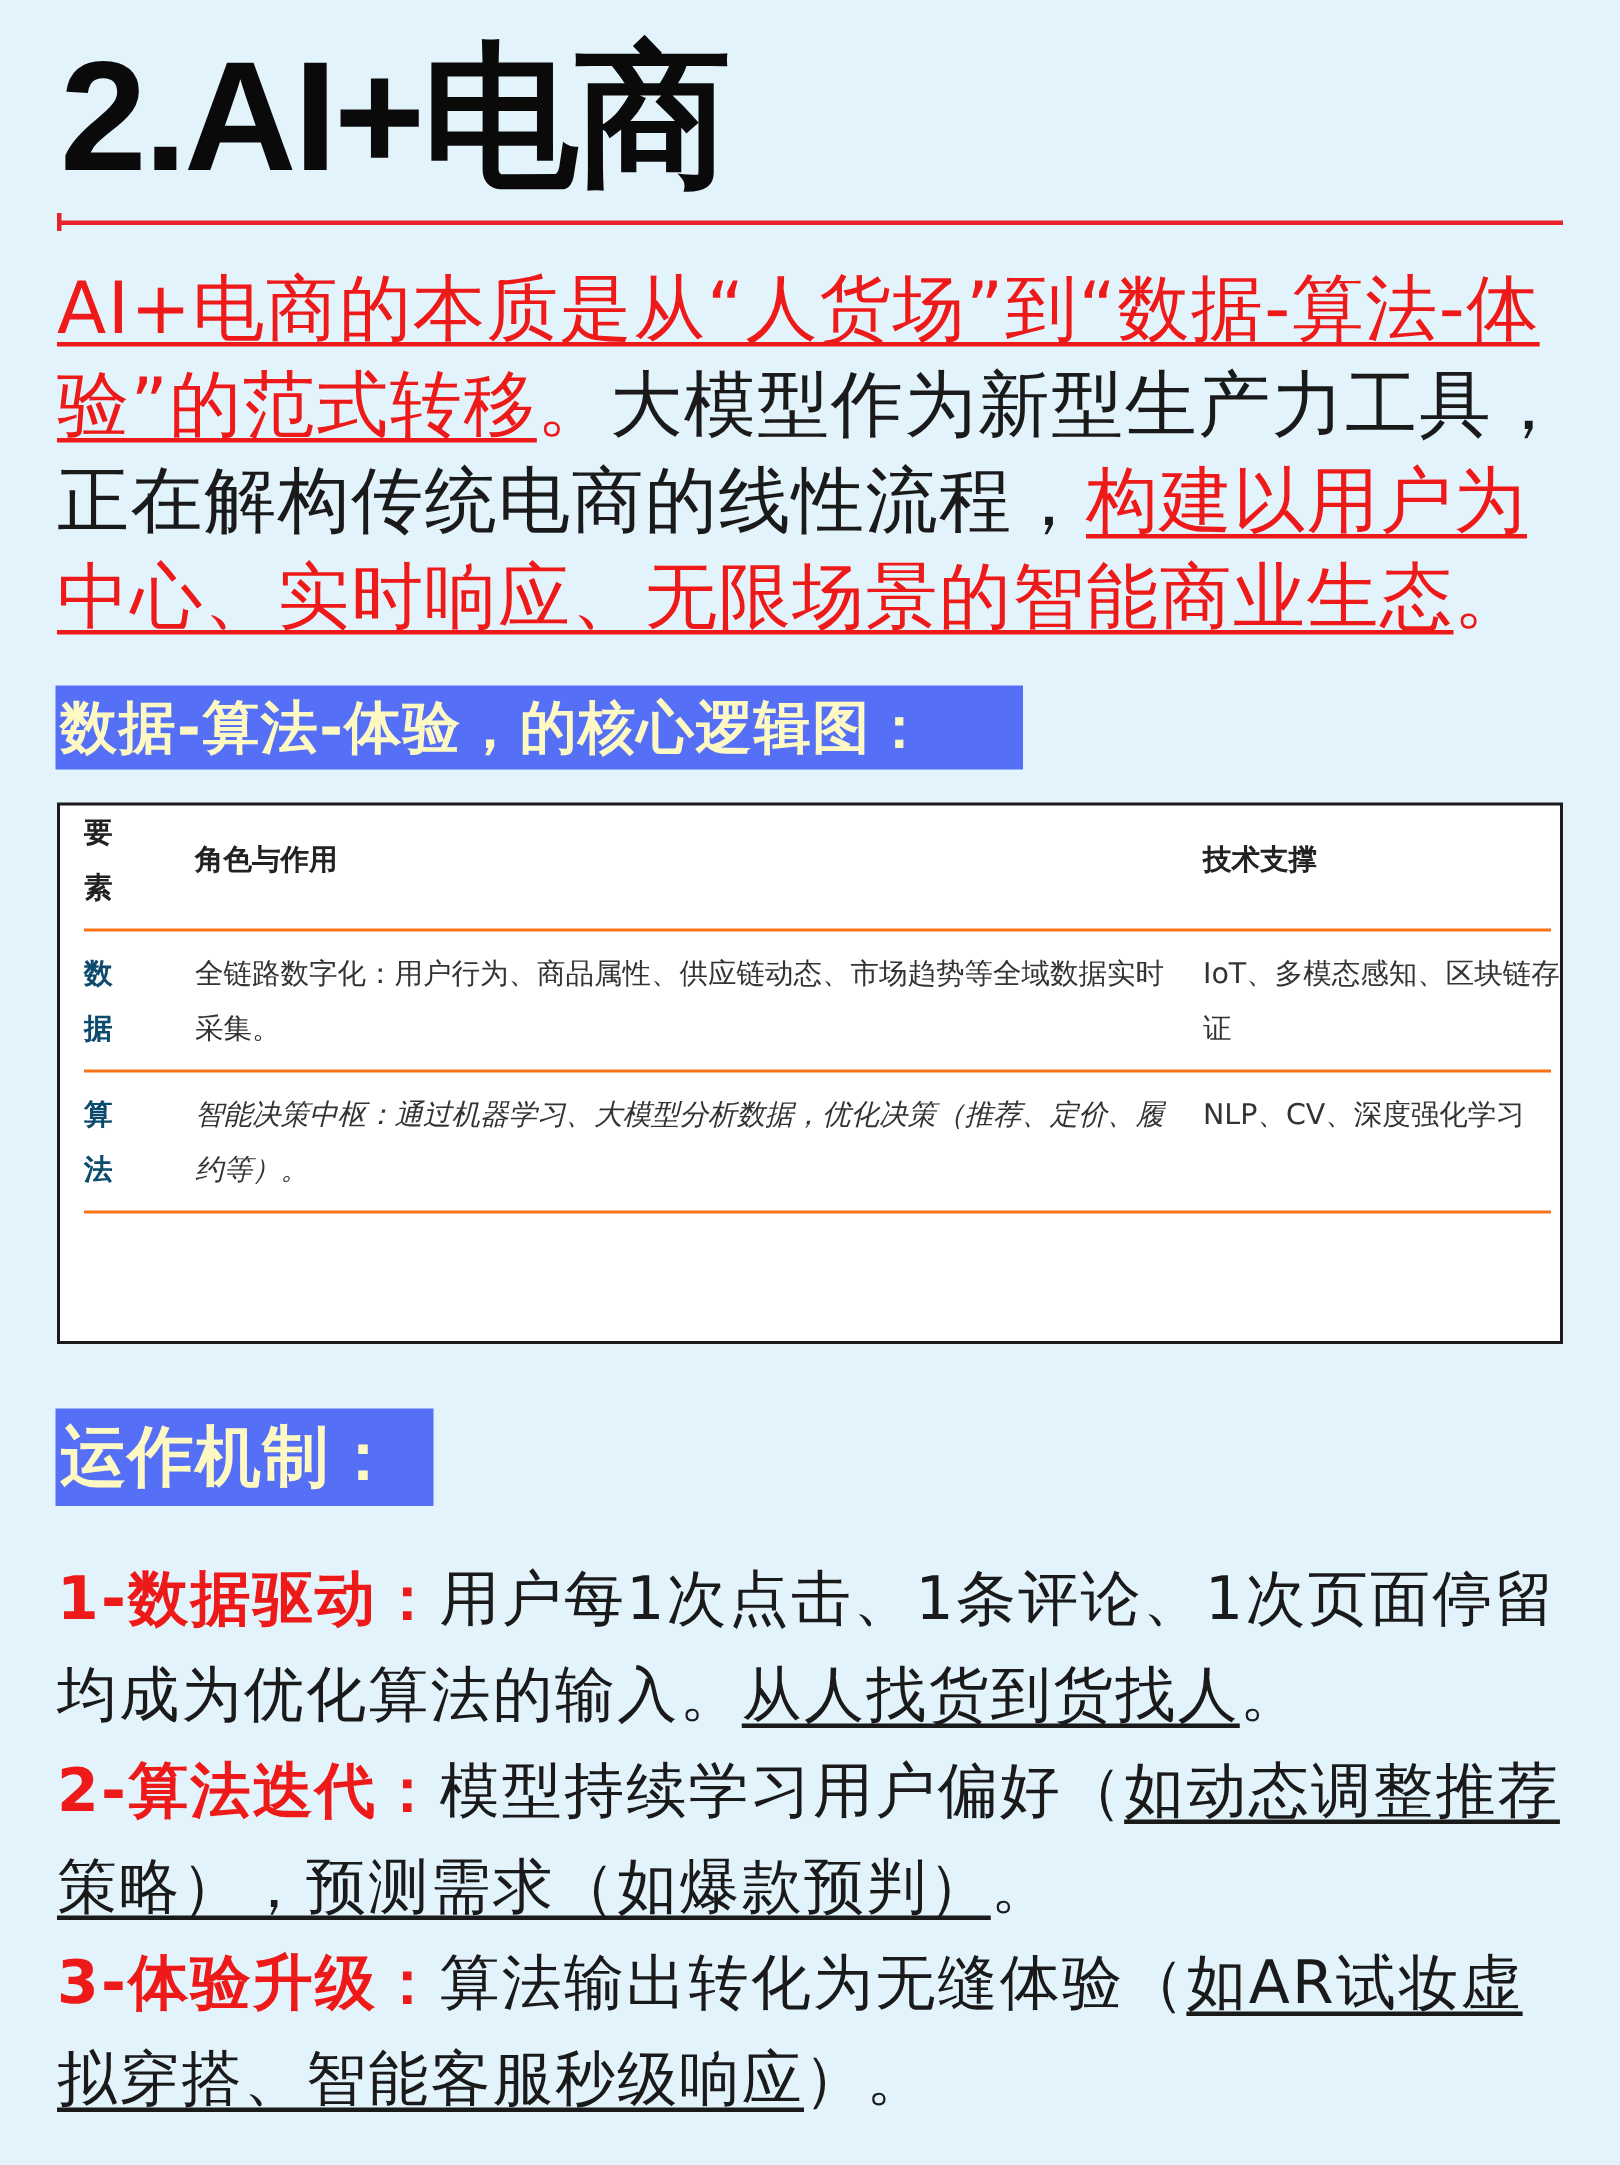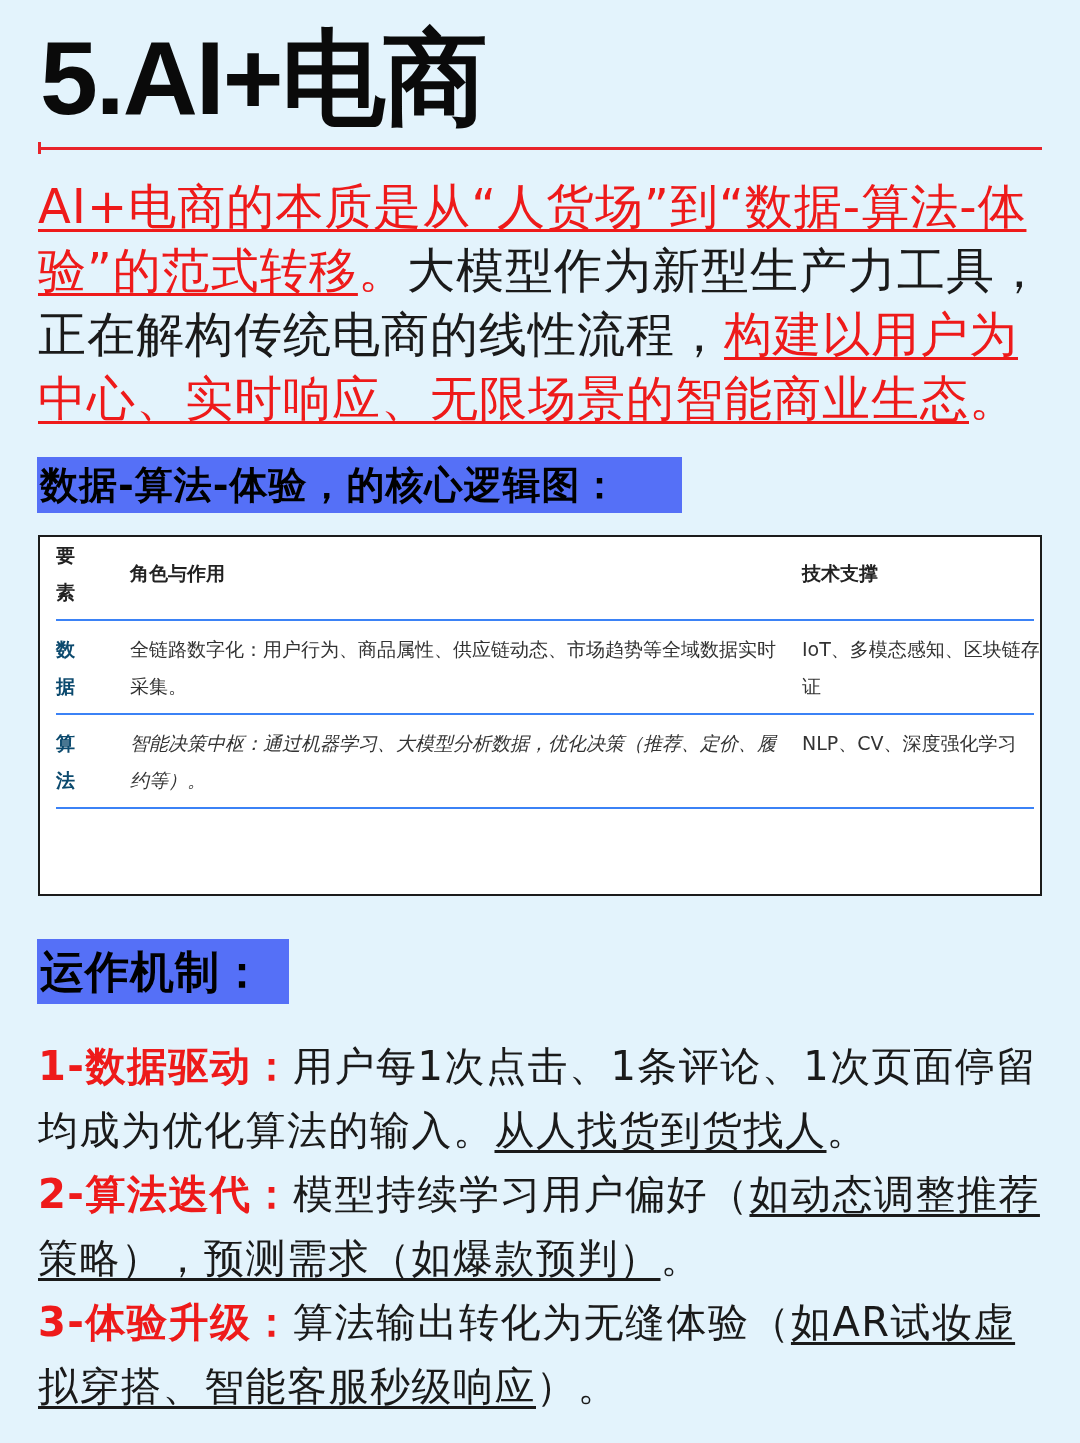--- a/index.html
+++ b/index.html
@@ -31,55 +31,55 @@
       position: absolute; left: 38px; top: 174px; width: 1010px;
       font-size: 48px; line-height: 64px; letter-spacing: 1px;
       color: #1a1a1a;
     }
     .red-u { color: #ee1a1a; text-decoration: underline; text-decoration-thickness: 3px; text-underline-offset: 6px; }
     .dark-u { text-decoration: underline; text-decoration-thickness: 3px; text-underline-offset: 6px; }
     .red { color: #ee1a1a; }
 
     .section-label {
       position: absolute; left: 37px;
-      background: #5570f7; color: #000000;
+      background: #5570f7; color: #fef9c3;
       font-weight: 700; letter-spacing: 1px;
       padding: 0 6px 0 3px;
     }
     .section-label.s1 { top: 457px; height: 56px; font-size: 38px; line-height: 56px; width: 645px; }
     .section-label.s2 { top: 939px; height: 65px; font-size: 44px; line-height: 65px; width: 252px; }
 
     .table-box {
       position: absolute; left: 38px; top: 535px; width: 1004px; height: 361px;
       background: #fff; border: 2px solid #1b1b1b;
     }
     .trow {
       position: absolute; left: 16px; right: 6px;
-      border-bottom: 2px solid #3b82f6;
+      border-bottom: 2px solid #f97316;
       font-size: 19px; color: #333;
     }
     .trow.last { border-bottom: none; }
     .cell { position: absolute; line-height: 37px; }
     .c1 { left: 0; width: 30px; font-weight: 700; color: #0c4a6e; }
     .c2 { left: 74px; width: 650px; }
     .c3 { left: 746px; width: 240px; }
     .hdr { font-weight: 700; color: #222; }
 
     .mech {
       position: absolute; left: 38px; top: 1034px; width: 1010px;
       font-size: 40px; line-height: 64px; letter-spacing: 1.5px; color: #1a1a1a;
     }
     .mech .lbl { color: #ee1a1a; font-weight: 700; }
   </style>
 </head>
 <body>
 
 <div class="page">
 
-  <h1 class="main-title">5.AI+电商</h1>
+  <h1 class="main-title">2.AI+电商</h1>
   <div class="title-rule-cap"></div>
   <div class="title-rule"></div>
 
   <p class="intro"><span class="red-u">AI+电商的本质是从“人货场”到“数据-算法-体验”的范式转移</span><span class="red">。</span><span>大模型作为新型生产力工具，正在解构传统电商的线性流程，</span><span class="red-u">构建以用户为中心、实时响应、无限场景的智能商业生态</span><span class="red">。</span></p>
 
   <div class="section-label s1">数据-算法-体验，的核心逻辑图：</div>
 
   <div class="table-box">
     <div class="trow" style="top:0; height:84px;">
       <div class="cell c1 hdr" style="top:0;">要素</div>

